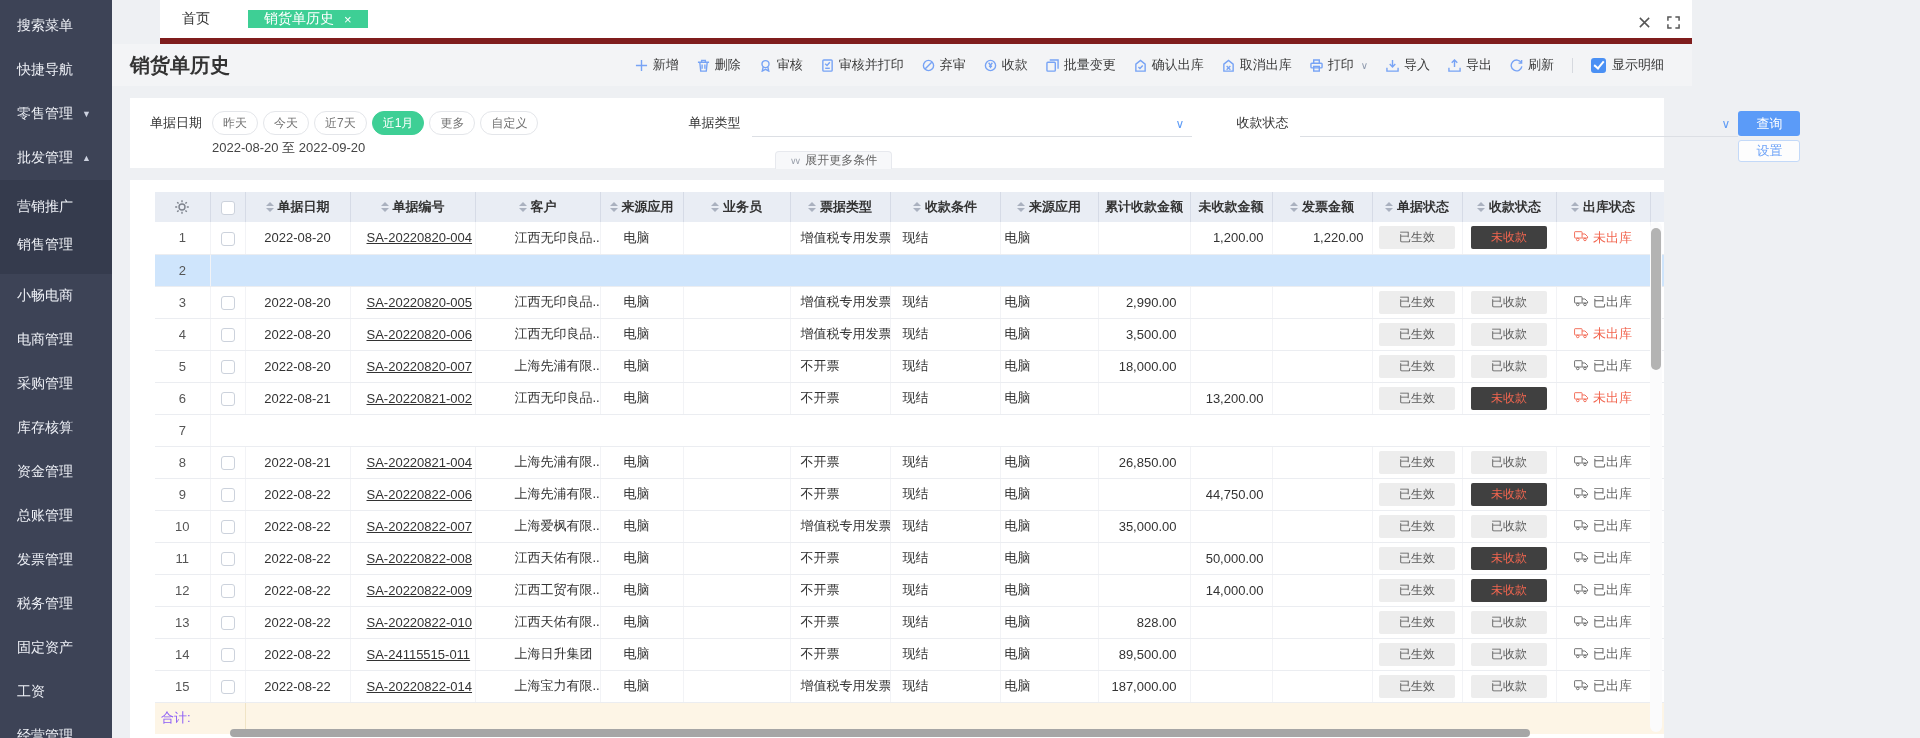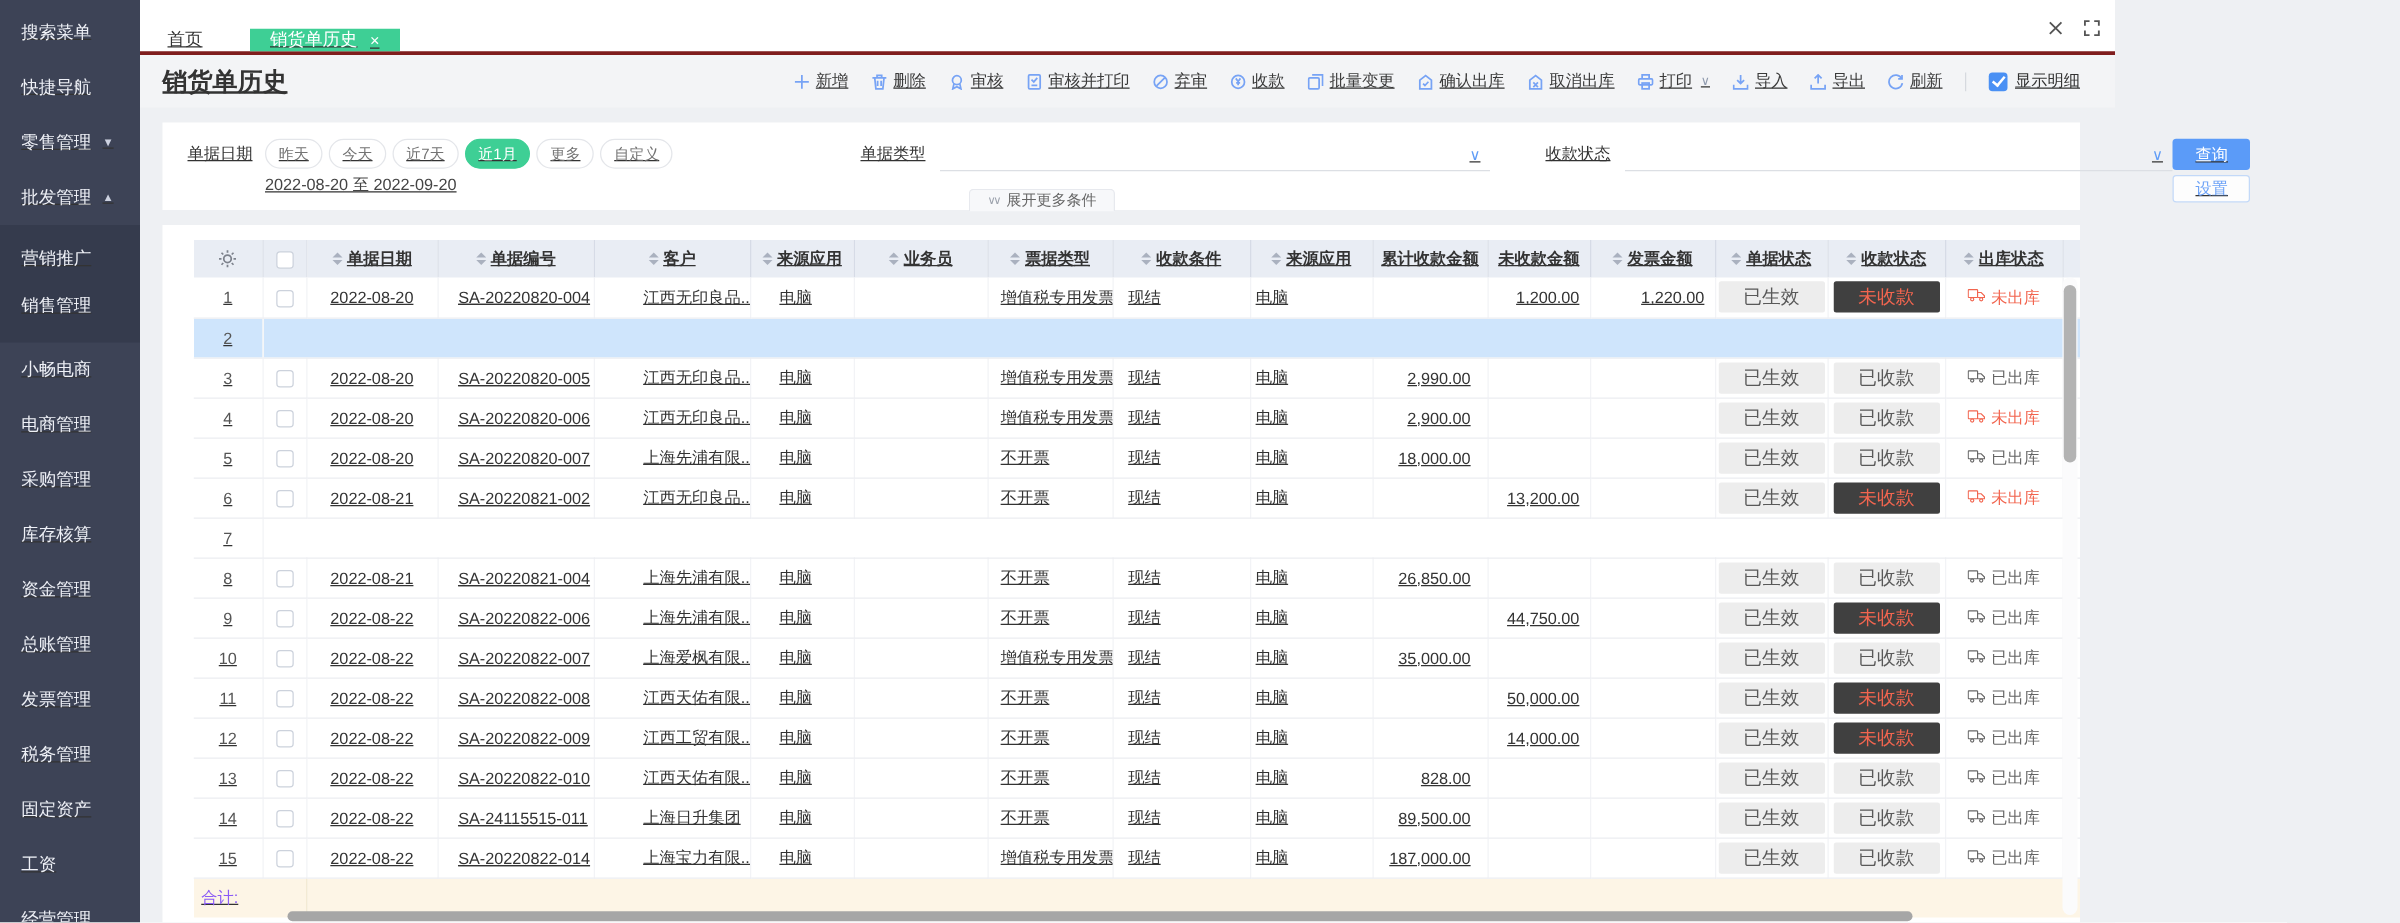--- a/index.html
+++ b/index.html
@@ -1,31 +1,31 @@
 <!DOCTYPE html>
 <html><head>
 <meta charset="utf-8">
 <style>
   * { box-sizing: border-box; margin: 0; padding: 0; }
   html,body { width:1920px; height:738px; overflow:hidden; }
   body { font-family:"Liberation Sans","DejaVu Sans",sans-serif; font-size:13px; color:#333; background:#eef0f3; }
-  .app { width:1692px; height:738px; display:flex;text-decoration:underline; }
+  .app { width:1692px; height:738px; display:flex; }
 
   
   .sidebar { width:112px; background:#3d4356; color:#eef0f6; flex:0 0 112px; padding-top:4px; overflow:hidden; }
   .s-item { height:44px; display:flex; align-items:center; padding-left:17px; font-size:14px; cursor:pointer; white-space:nowrap; }
   .s-item .arr { margin-left:9px; font-size:9px; color:#cdd2e0; }
   .s-sub-block { background:#353b4d; padding:8px 0 10px 0; }
   .s-item.sub { height:38px; }
 
   
   .main { flex:1; display:flex; flex-direction:column; background:#eef0f3; min-width:0; }
 
   
-  .tabbar { height:44px; background:#fff; display:flex; align-items:flex-end; position:relative; border-bottom:3px solid #7f1d1d; }
+  .tabbar { height:44px; background:#fff; display:flex; align-items:center; position:relative; border-bottom:6px solid #7f1d1d;margin-left:48px; }
   .tab { display:flex; align-items:center; padding:0 22px; font-size:14px; color:#333; cursor:pointer; }
   .tab.active { background:#3ecf95; color:#fff; margin-left:16px; padding:0 16px; }
   .tab .close { margin-left:10px; font-size:13px; }
   .win-ctrl { position:absolute; right:12px; top:0; height:44px; display:flex; align-items:center; gap:16px; color:#555; }
   .win-ctrl .wc { cursor:pointer; display:flex; align-items:center; }
   .win-ctrl svg { stroke:#555; fill:none; stroke-width:1.6; }
 
   
   .page-header { height:42px; background:#f3f4f6; display:flex; align-items:center; padding:0 28px 0 18px; }
   .page-title { font-size:20px; font-weight:bold; color:#333; }
@@ -71,21 +71,21 @@
   .sorter .dn { border-top:4px solid #aab1bf; }
   tbody td { height:32px; border-bottom:1px solid #ebedf1; border-right:1px solid #f2f3f6; font-size:13px; color:#333; white-space:nowrap; overflow:hidden; }
   tr.selected td { background:#cfe5fc; }
   td.c { text-align:center; } td.r { text-align:right; }
   td.rownum { text-align:center; color:#555; }
   td.pl16 { padding-left:16px; } td.pl39 { padding-left:39px; } td.pl23 { padding-left:23px; }
   td.pl10 { padding-left:10px; } td.pl12 { padding-left:12px; } td.pl4 { padding-left:4px; }
   td.pr13 { padding-right:13px; } td.pr8 { padding-right:8px; }
   .doc-link { color:#333; text-decoration:underline; cursor:pointer; }
   .cbx { width:14px; height:14px; border:1px solid #ccd2dc; border-radius:3px; background:#fff; display:inline-block; vertical-align:middle; cursor:pointer; }
-  .badge { display:inline-block; min-width:52px; padding:3px 20px; border-radius:2px; font-size:15px; }
+  .badge { display:inline-block; min-width:52px; padding:3px 20px; border-radius:2px; font-size:12px; }
   .badge.gray { background:#ededed; color:#595959; }
   .badge.red { background:#404040; color:#f2654f; }
   .outst { display:inline-flex; align-items:center; gap:4px; font-size:13px; }
   .outst.gray { color:#666; } .outst.red { color:#f2654f; }
   .outst svg { stroke:currentColor; fill:none; stroke-width:1.6; }
   .ops { display:inline-flex; gap:18px; }
   .ops span { cursor:pointer; display:inline-flex; }
   .ops svg { stroke:#8a8f99; fill:none; stroke-width:1.3; }
   .gear-ic svg { stroke:#7d828c; fill:none; stroke-width:1.4; }
   tr.footer td { background:#fdf5e6; border-bottom:none; border-top:1px solid #f3e6c9; border-right:none; height:32px; color:#8b5cf6; }
@@ -582,21 +582,21 @@
               <td class="rownum">4</td>
               <td class="c"><span class="cbx"></span></td>
               <td class="c">2022-08-20</td>
               <td class="pl16"><span class="doc-link">SA-20220820-006</span></td>
               <td class="pl39">江西无印良品...</td>
               <td class="pl23">电脑</td>
               <td></td>
               <td class="pl10">增值税专用发票</td>
               <td class="pl12">现结</td>
               <td class="pl4">电脑</td>
-              <td class="r pr13">2,900.00</td>
+              <td class="r pr13">3,500.00</td>
               <td class="r pr8"></td>
               <td class="r pr8"></td>
               <td class="c"><span class="badge gray">已生效</span></td>
               <td class="c"><span class="badge gray">已收款</span></td>
               <td class="c"><span class="outst red"><span><svg width="15" height="12" viewBox="0 0 26 19">
                       <rect x="1" y="2" width="13" height="11" rx="1"></rect>
                       <path d="M14 6h5l4.5 4.5V13H14"></path>
                       <circle cx="6.5" cy="15.5" r="2.2"></circle>
                       <circle cx="19" cy="15.5" r="2.2"></circle>
                     </svg></span>未出库</span></td>

